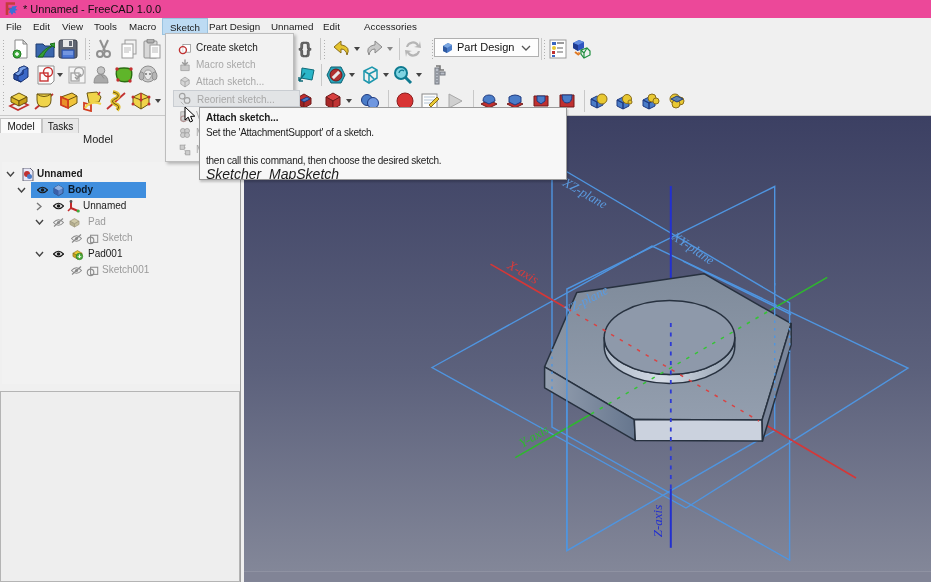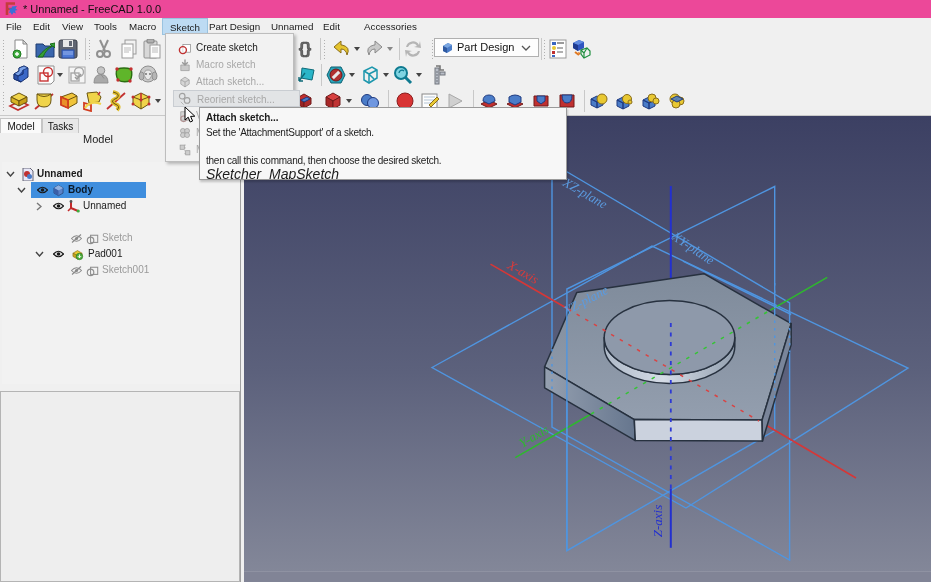--- a/index.html
+++ b/index.html
@@ -354,20 +354,36 @@
           <path d="M0.5,4 Q5.5,-1.5 10.5,4 Q5.5,9.5 0.5,4 Z" fill="none" stroke="#1a1a1a" stroke-width="1.2"></path>
           <circle cx="5.5" cy="4" r="1.8" fill="#1a1a1a"></circle>
         </svg>
         <svg class="abs" style="left:65px;top:2px" width="13" height="13" viewBox="0 0 13 13">
           <path d="M4,1 L4,8 L11,11" fill="none" stroke="#c22a2a" stroke-width="2"></path>
           <path d="M4,8 L1,11" stroke="#c22a2a" stroke-width="1.6"></path>
           <circle cx="11.2" cy="11" r="1.6" fill="#3fae3f"></circle>
           <circle cx="4" cy="1.5" r="1.4" fill="#555"></circle>
         </svg>
         <span style="position:absolute;left:81px">Unnamed</span>
+      </div>
+  <div class="trow" style="top:51.5px;width:238px">
+        <svg class="abs" style="left:33px;top:5px" width="9" height="6" viewBox="0 0 9 6">
+          <path d="M1,1 L4.5,5 L8,1" fill="none" stroke="#444" stroke-width="1.4"></path>
+        </svg>
+        <svg class="abs" style="left:51px;top:4px" width="11" height="9" viewBox="0 0 11 9">
+          <path d="M0.5,4.5 Q5.5,-1 10.5,4.5 Q5.5,10 0.5,4.5 Z" fill="none" stroke="#8a8a8a" stroke-width="1.1"></path>
+          <circle cx="5.5" cy="4.5" r="1.6" fill="#8a8a8a"></circle>
+          <path d="M1,8.5 L10,0.5" stroke="#8a8a8a" stroke-width="1.2"></path>
+        </svg>
+        <svg class="abs" style="left:66px;top:2px" width="13" height="13" viewBox="0 0 20 20">
+          <path d="M3,8 L10,4 L17,8 L10,12 Z" fill="#cfc9a8" stroke="#9a9478"></path>
+          <path d="M3,8 L10,12 L10,17 L3,13 Z" fill="#b5af90" stroke="#9a9478"></path>
+          <path d="M17,8 L10,12 L10,17 L17,13 Z" fill="#c5bf9e" stroke="#9a9478"></path>
+        </svg>
+        <span class="gray" style="position:absolute;left:86px">Pad</span>
       </div>
   <div class="trow" style="top:67.5px;width:238px">
         <svg class="abs" style="left:69px;top:4px" width="11" height="9" viewBox="0 0 11 9">
           <path d="M0.5,4.5 Q5.5,-1 10.5,4.5 Q5.5,10 0.5,4.5 Z" fill="none" stroke="#8a8a8a" stroke-width="1.1"></path>
           <circle cx="5.5" cy="4.5" r="1.6" fill="#8a8a8a"></circle>
           <path d="M1,8.5 L10,0.5" stroke="#8a8a8a" stroke-width="1.2"></path>
         </svg>
         <svg class="abs" style="left:84px;top:2px" width="13" height="13" viewBox="0 0 20 20">
           <rect x="7" y="5" width="11" height="11" fill="none" stroke="#8f8f8f" stroke-width="1.6"></rect>
           <circle cx="7" cy="13" r="5" fill="none" stroke="#8f8f8f" stroke-width="1.8"></circle>

